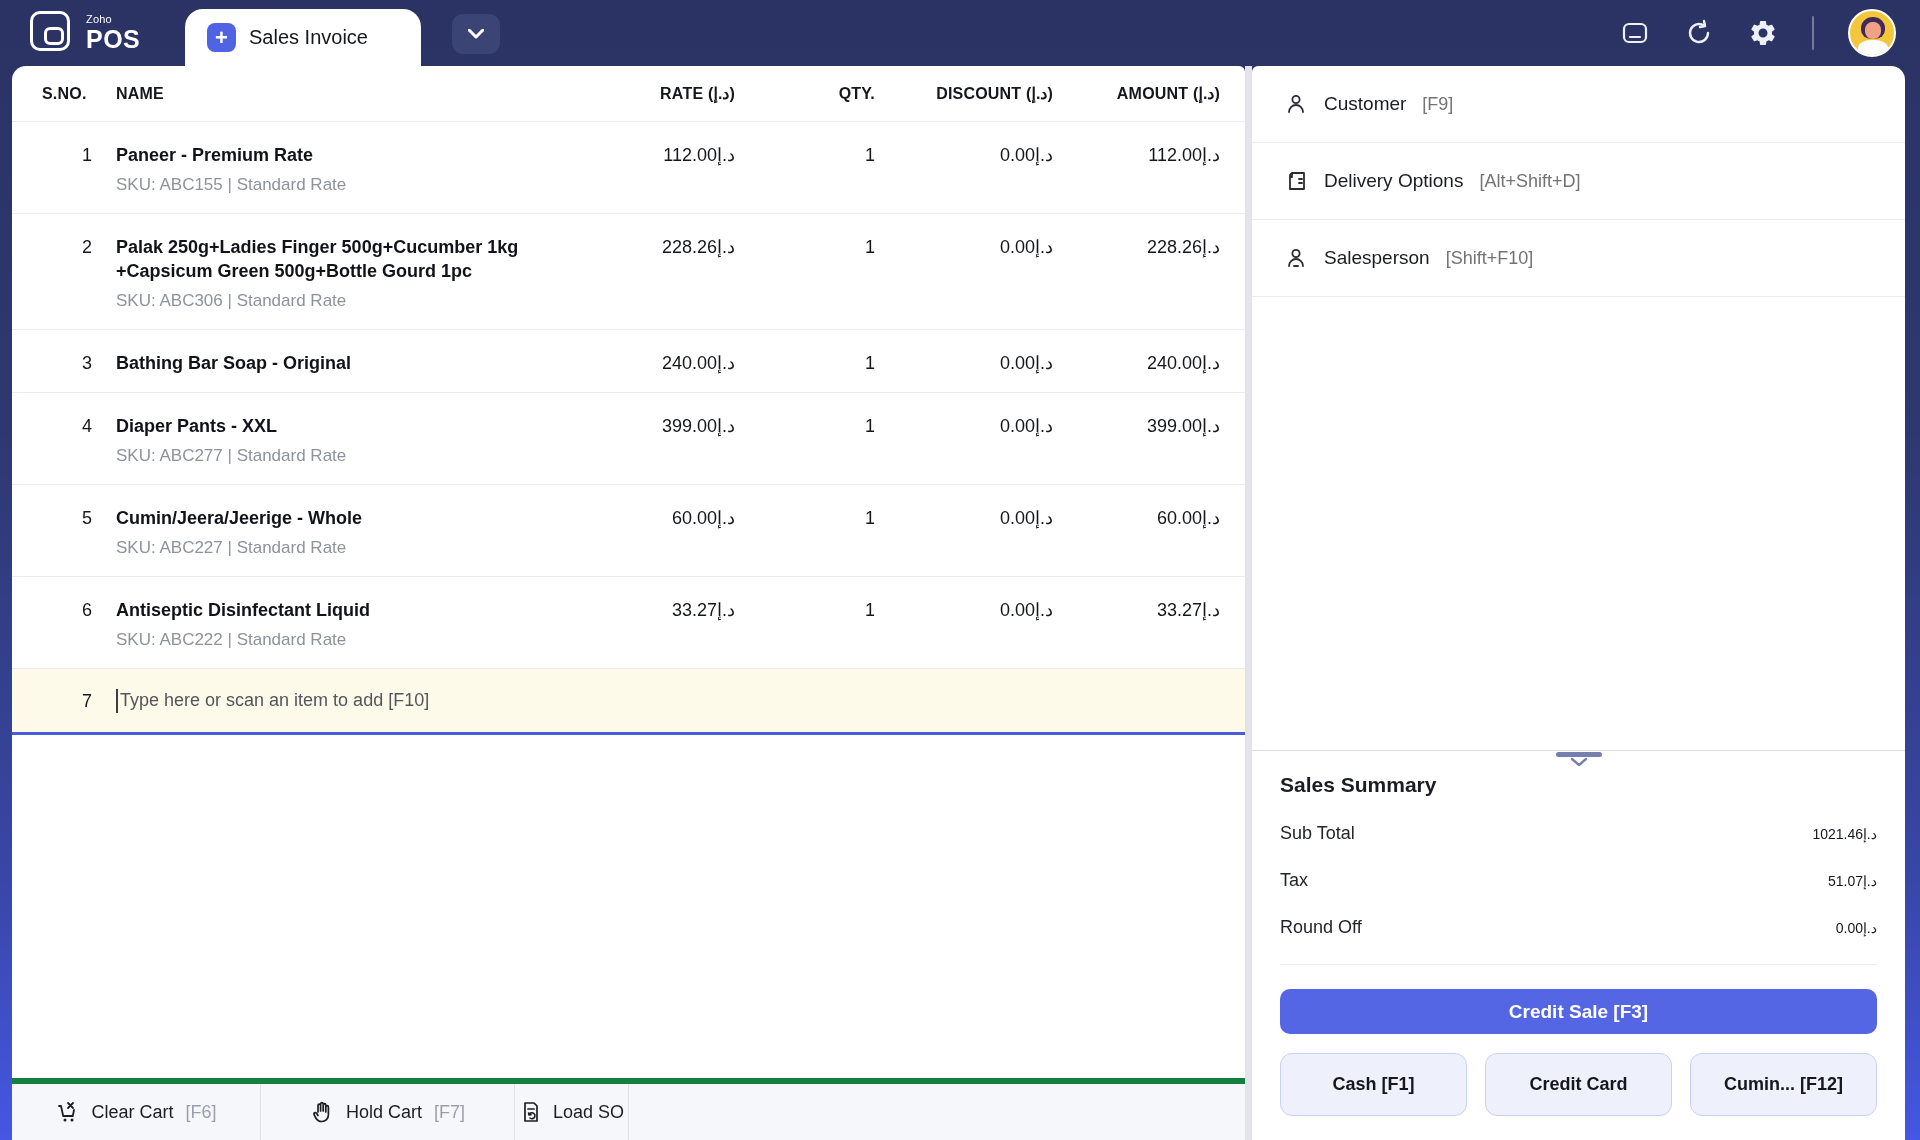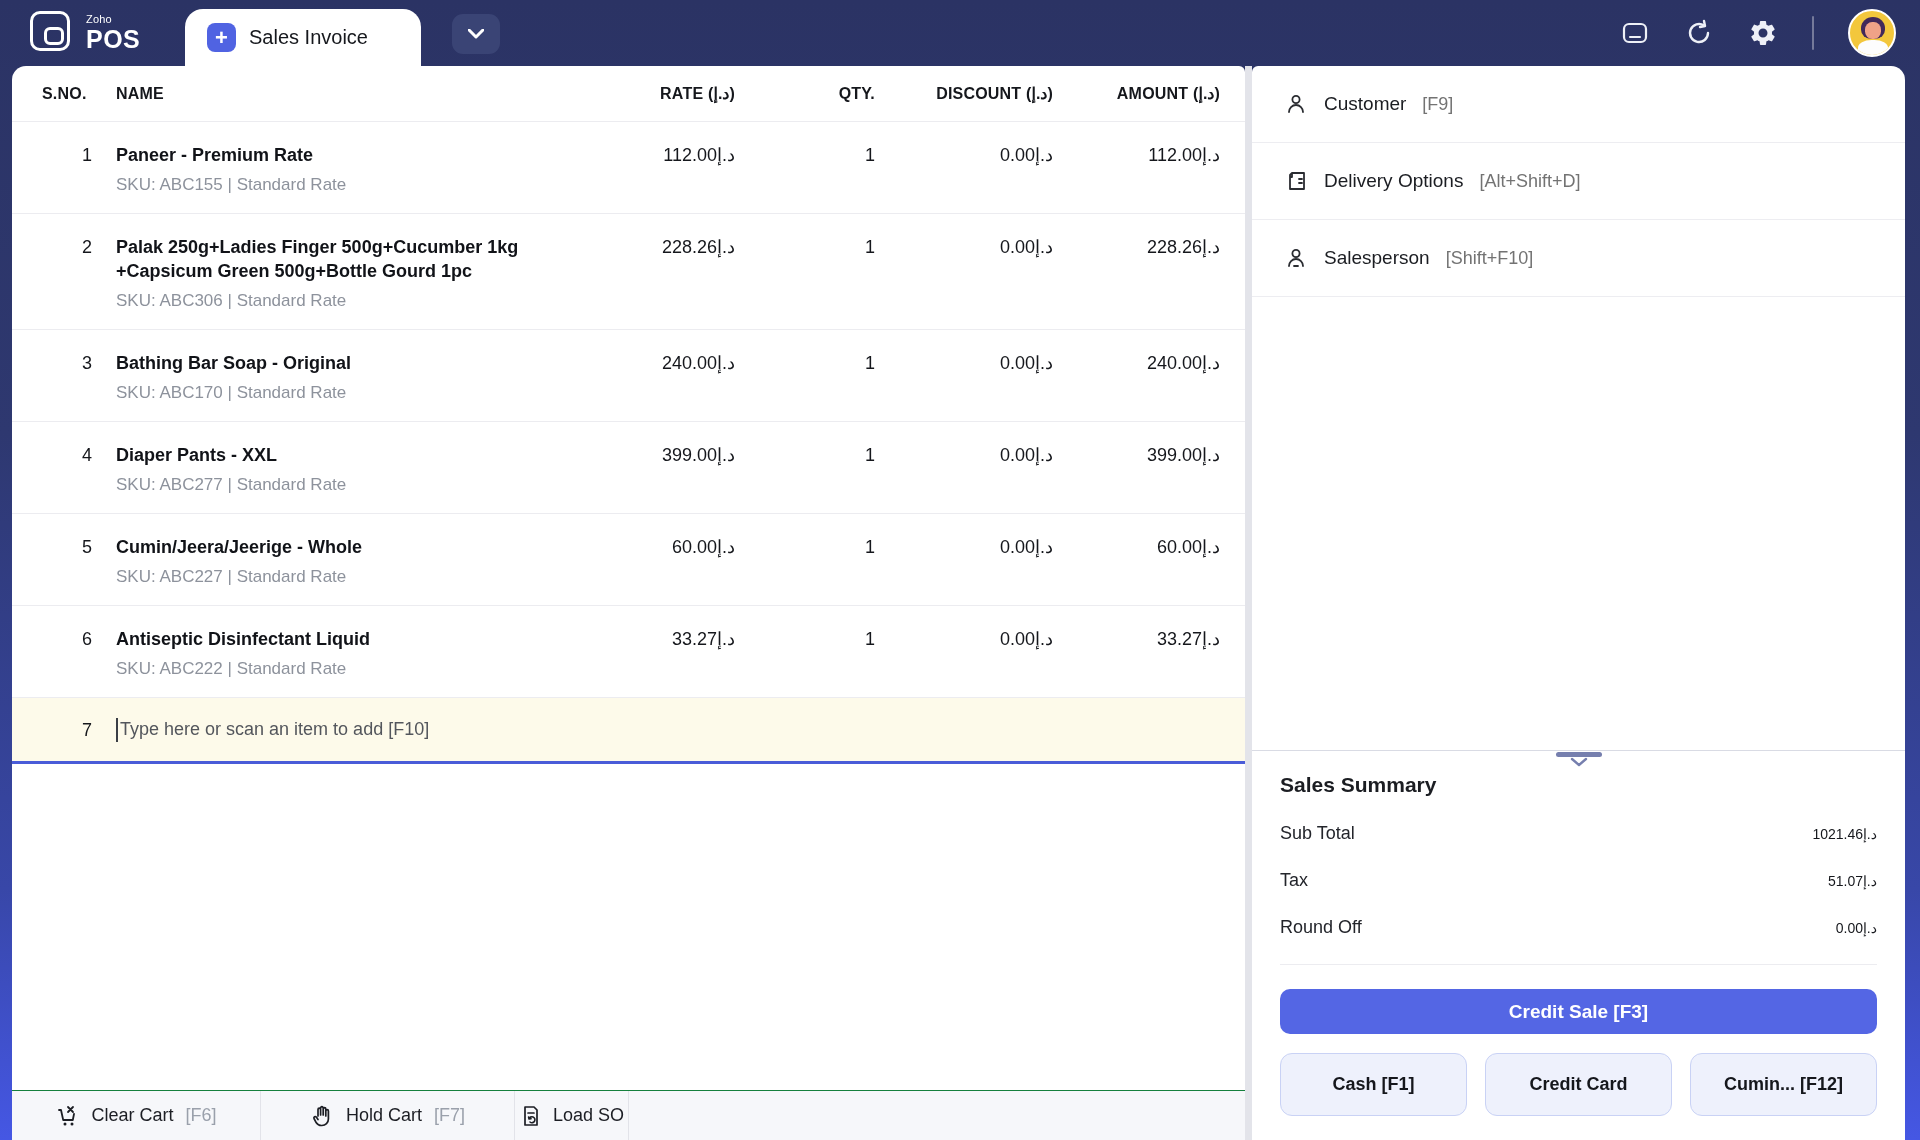--- a/index.html
+++ b/index.html
@@ -53,22 +53,22 @@
   .td-name .nm { font-size:18px; font-weight:600; color:#111318; line-height:24px; max-width:430px; overflow-wrap:break-word; }
   .td-name .sku { font-size:17px; color:#8d929c; margin-top:7px; line-height:22px; }
   .td-num { text-align:right; font-size:18px; color:#15171c; line-height:24px; }
 
   .input-row { background:#fdfaea; height:66px; align-items:center; border-bottom:3px solid #4a5cd8; }
   .input-cell { padding-left:12px; grid-column:2 / span 5; display:flex; align-items:center; }
   .caret { width:2px; height:24px; background:#3b3e45; margin-right:2px; }
   .placeholder { font-size:18px; color:#53565c; }
 
   
-  .footer { position:absolute; left:0; right:0; bottom:0; height:50px; background:#f6f7fa;
-    border-top:1px solid #15803d; display:flex; align-items:stretch; }
+  .footer { position:absolute; left:0; right:0; bottom:0; height:62px; background:#f6f7fa;
+    border-top:6px solid #15803d; display:flex; align-items:stretch; }
   .f-seg { display:flex; align-items:center; justify-content:center; gap:12px; border-right:1px solid #e2e3e9; }
   .f-seg.s1 { width:249px; } .f-seg.s2 { width:254px; } .f-seg.s3 { width:114px; gap:10px; }
   .f-label { font-size:18px; color:#1c1e24; white-space:nowrap; }
   .f-key { font-size:18px; color:#9aa0ab; }
 
   
   .opt-row { height:77px; display:flex; align-items:center; gap:16px; padding:0 32px; border-bottom:1px solid #ededf1; }
   .opt-label { font-size:19px; color:#1b1d22; }
   .opt-key { font-size:18px; color:#737373;text-align:center; }
   .rp-spacer { flex:1; }
@@ -181,21 +181,20 @@
       <div class="td-num">228.26د.إ</div>
       <div class="td-num">1</div>
       <div class="td-num">0.00د.إ</div>
       <div class="td-num">228.26د.إ</div>
     </div>
 
     <div class="trow">
       <div class="td-sno">3</div>
       <div class="td-name">
         <div class="nm">Bathing Bar Soap - Original</div>
-        <div class="sku">SKU: ABC170 | Standard Rate</div>
       </div>
       <div class="td-num">240.00د.إ</div>
       <div class="td-num">1</div>
       <div class="td-num">0.00د.إ</div>
       <div class="td-num">240.00د.إ</div>
     </div>
 
     <div class="trow">
       <div class="td-sno">4</div>
       <div class="td-name">

